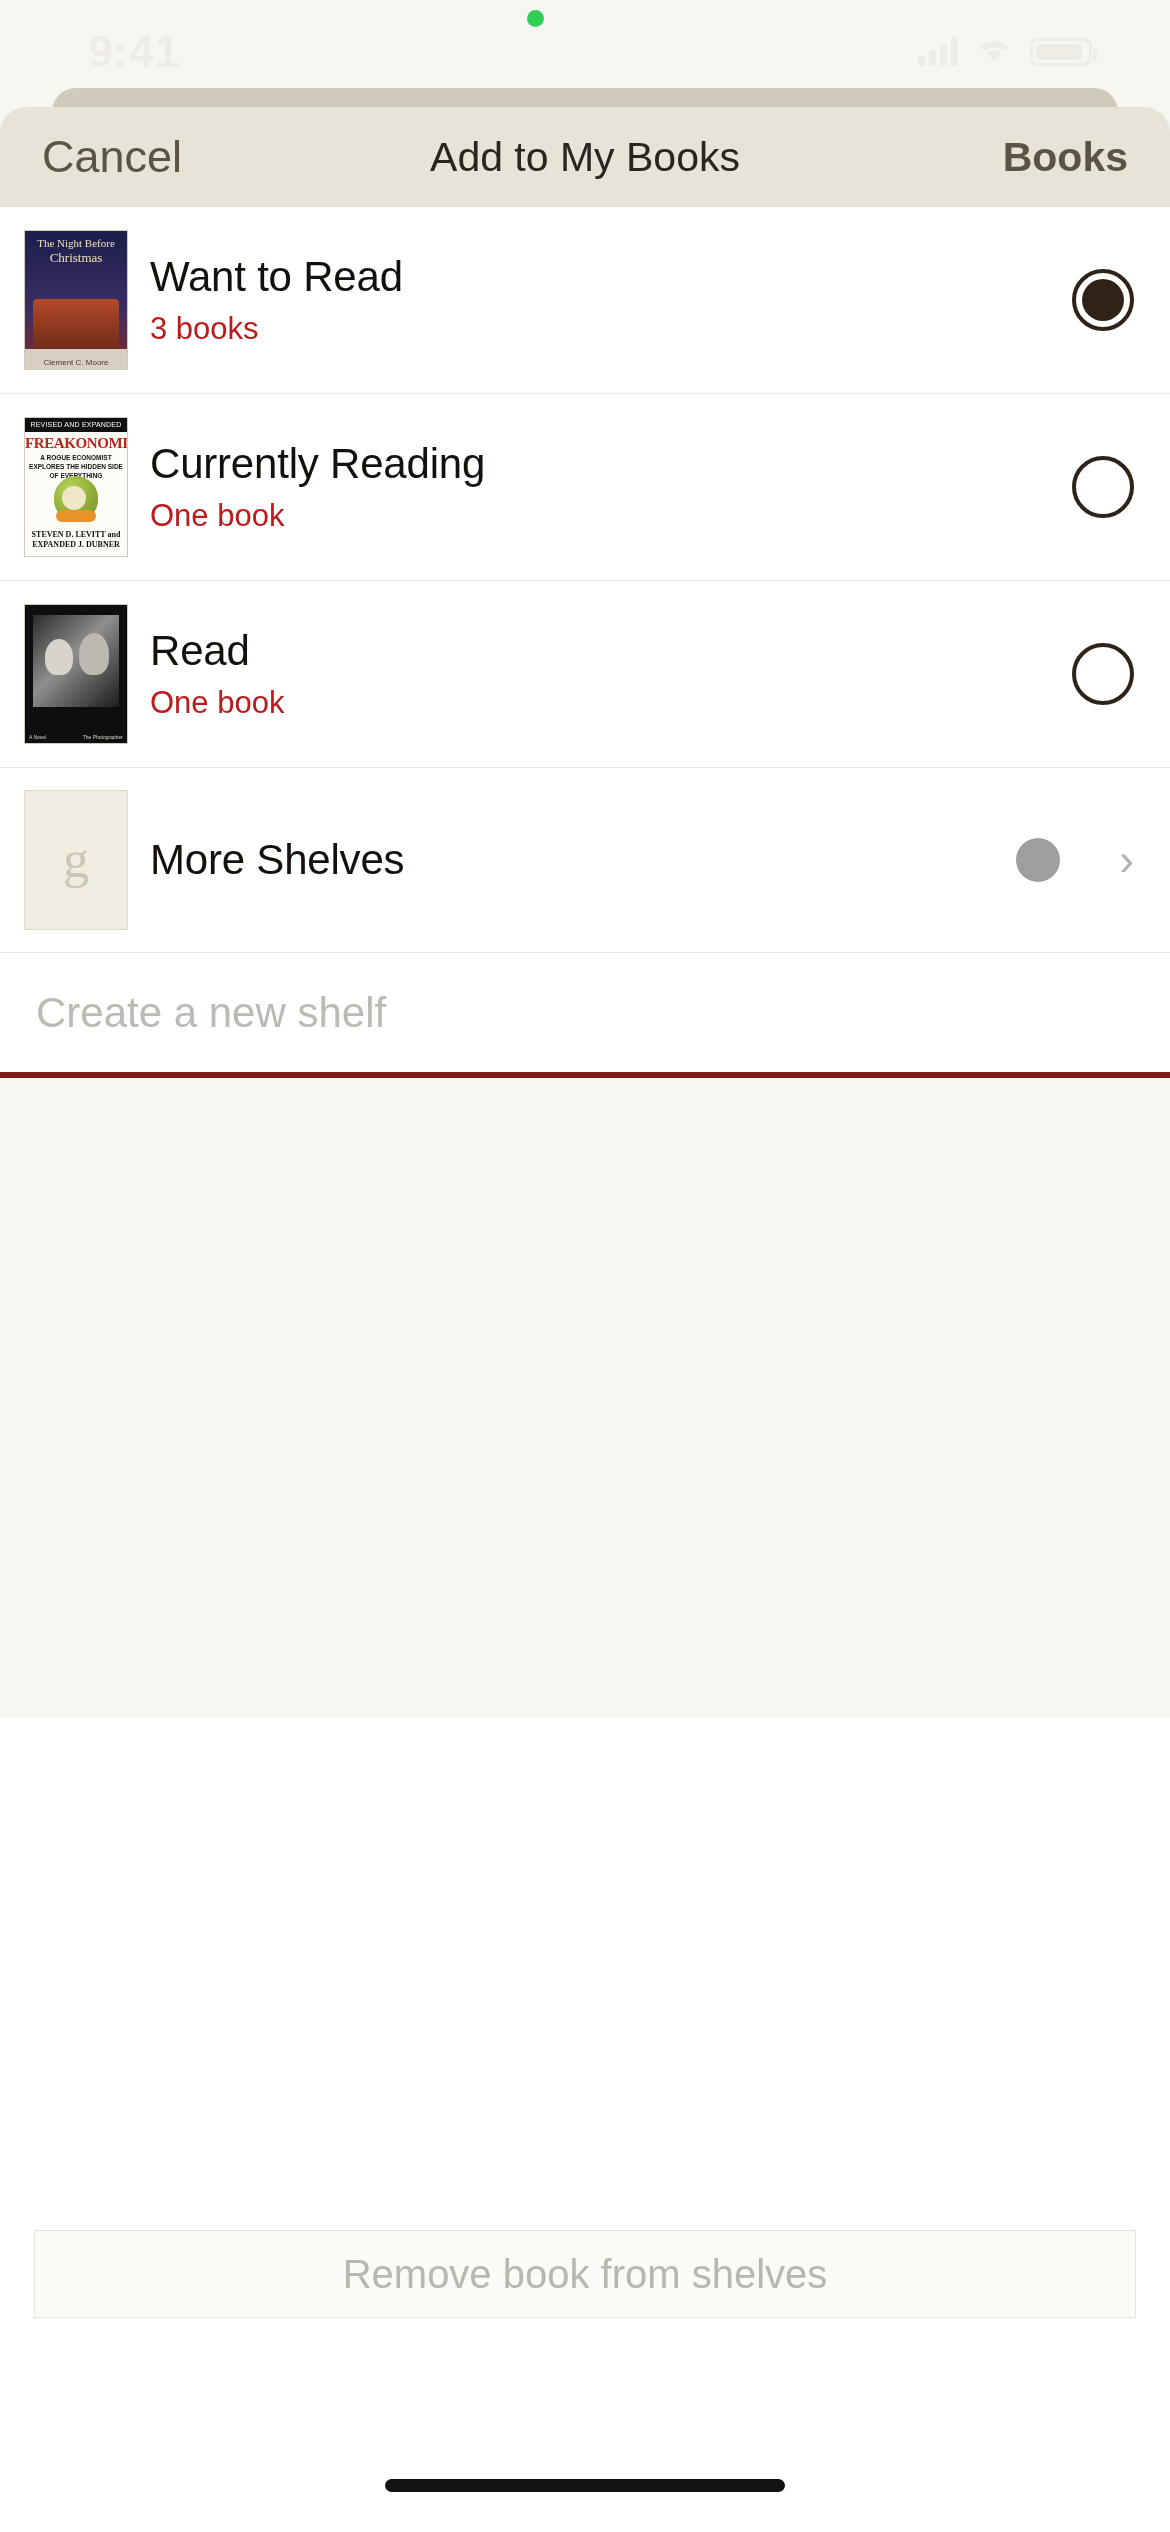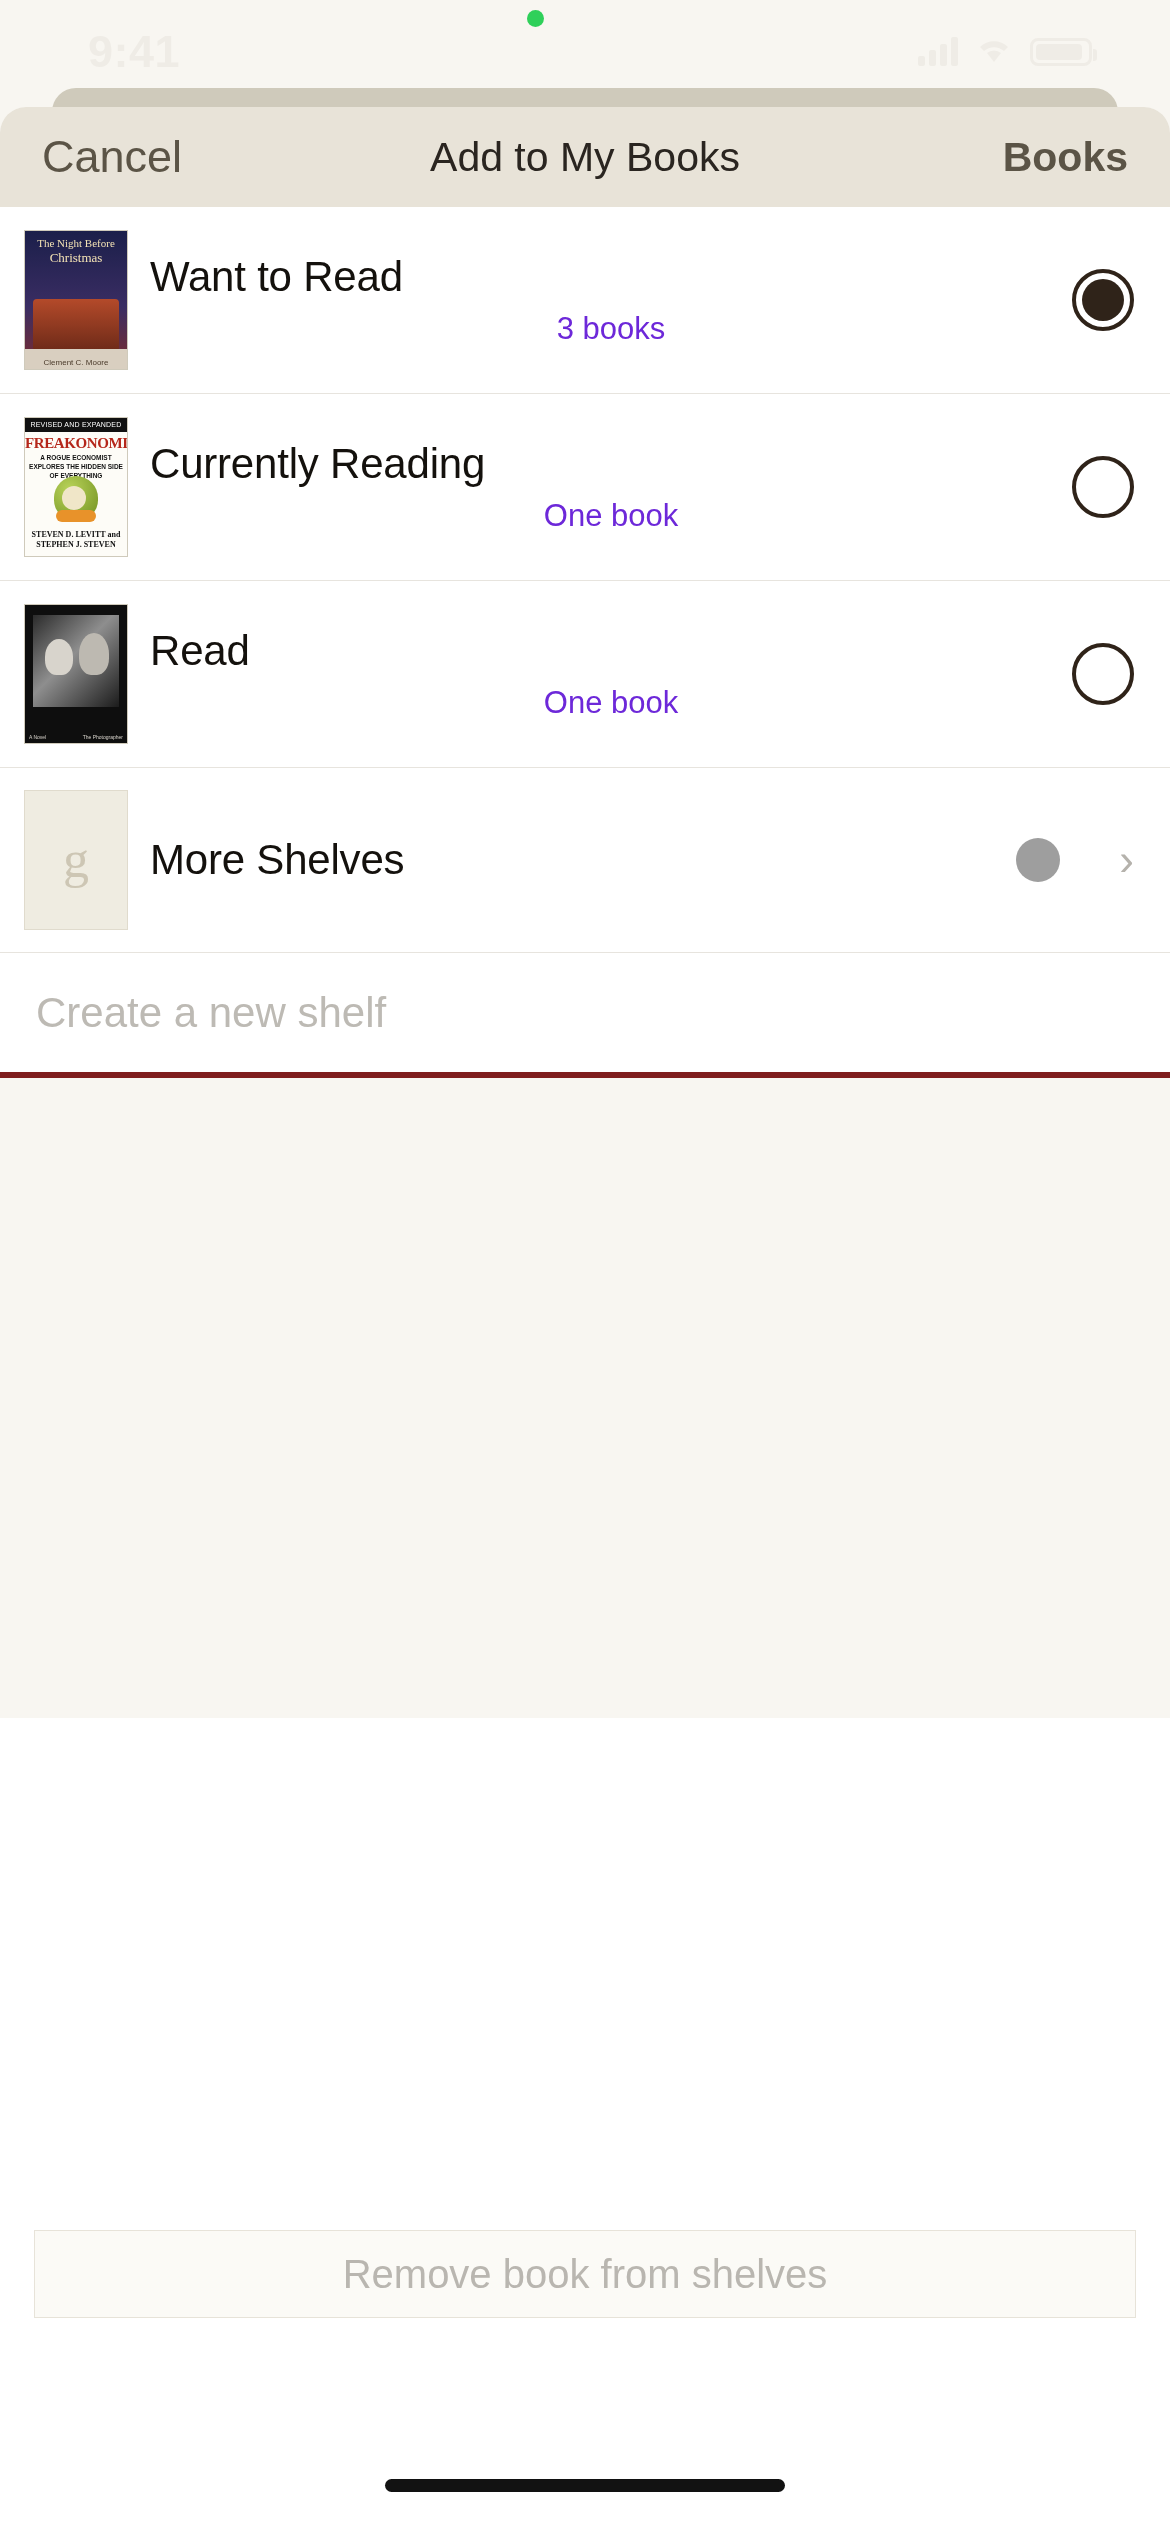--- a/index.html
+++ b/index.html
@@ -84,21 +84,21 @@
   .c3 .ph::before { content:""; position:absolute; left:12px; top:24px; width:28px; height:36px; border-radius:50% 50% 40% 40%; background:#d8d4cc; }
   .c3 .ph::after { content:""; position:absolute; right:10px; top:18px; width:30px; height:42px; border-radius:50% 50% 40% 40%; background:#bdb9b1; }
   .c3 .cap { position:absolute; bottom:3px; left:4px; right:4px; display:flex; justify-content:space-between; font-size:5px; color:#d9d5cd; }
 
   
   .c4 { background:#efece1; border:1px solid #e0dbcd; display:flex; align-items:center; justify-content:center; }
   .c4 span { font-family:"Liberation Serif",serif; font-size:52px; color:#cdc6b4; line-height:1; }
 
   .rtext { flex:1 1 auto; min-width:0; }
   .rtitle { font-size:42px; color:#14110d; letter-spacing:-0.2px; }
-  .rsub { font-size:31px; color:#6d28d9; margin-top:10px;text-align:center; }
+  .rsub { font-size:31px; color:#b91c1c; margin-top:10px; }
 
   .radio { width:62px; height:62px; border-radius:50%; border:4px solid #2f2319; flex:0 0 62px; }
   .radio.on { position:relative; }
   .radio.on::after { content:""; position:absolute; inset:6px; border-radius:50%; background:#2f2319; }
 
   .graydot { width:44px; height:44px; border-radius:50%; background:#9e9e9e; margin-right:74px; }
   .chev { position:absolute; right:36px; top:50%; transform:translateY(-50%); color:#b5b2ac; font-size:44px; line-height:1; }
 
   .newshelf {
     height:125px; display:flex; align-items:center; padding-left:36px;
@@ -174,21 +174,21 @@
     </div>
 
     <div class="row">
       <div class="cover">
         <div class="cover-box c2">
           <div class="band">REVISED AND EXPANDED EDITION</div>
           <div class="ttl">FREAKONOMICS</div>
           <div class="sub">A ROGUE ECONOMIST EXPLORES THE HIDDEN SIDE OF EVERYTHING</div>
           <div class="apple"></div>
           <div class="badge"></div>
-          <div class="auth">STEVEN D. LEVITT and STEPHEN J. STEVEN</div>
+          <div class="auth">STEVEN D. LEVITT and EXPANDED J. DUBNER</div>
         </div>
       </div>
       <div class="rtext">
         <div class="rtitle">Currently Reading</div>
         <div class="rsub">One book</div>
       </div>
       <div class="radio"></div>
     </div>
 
     <div class="row">

